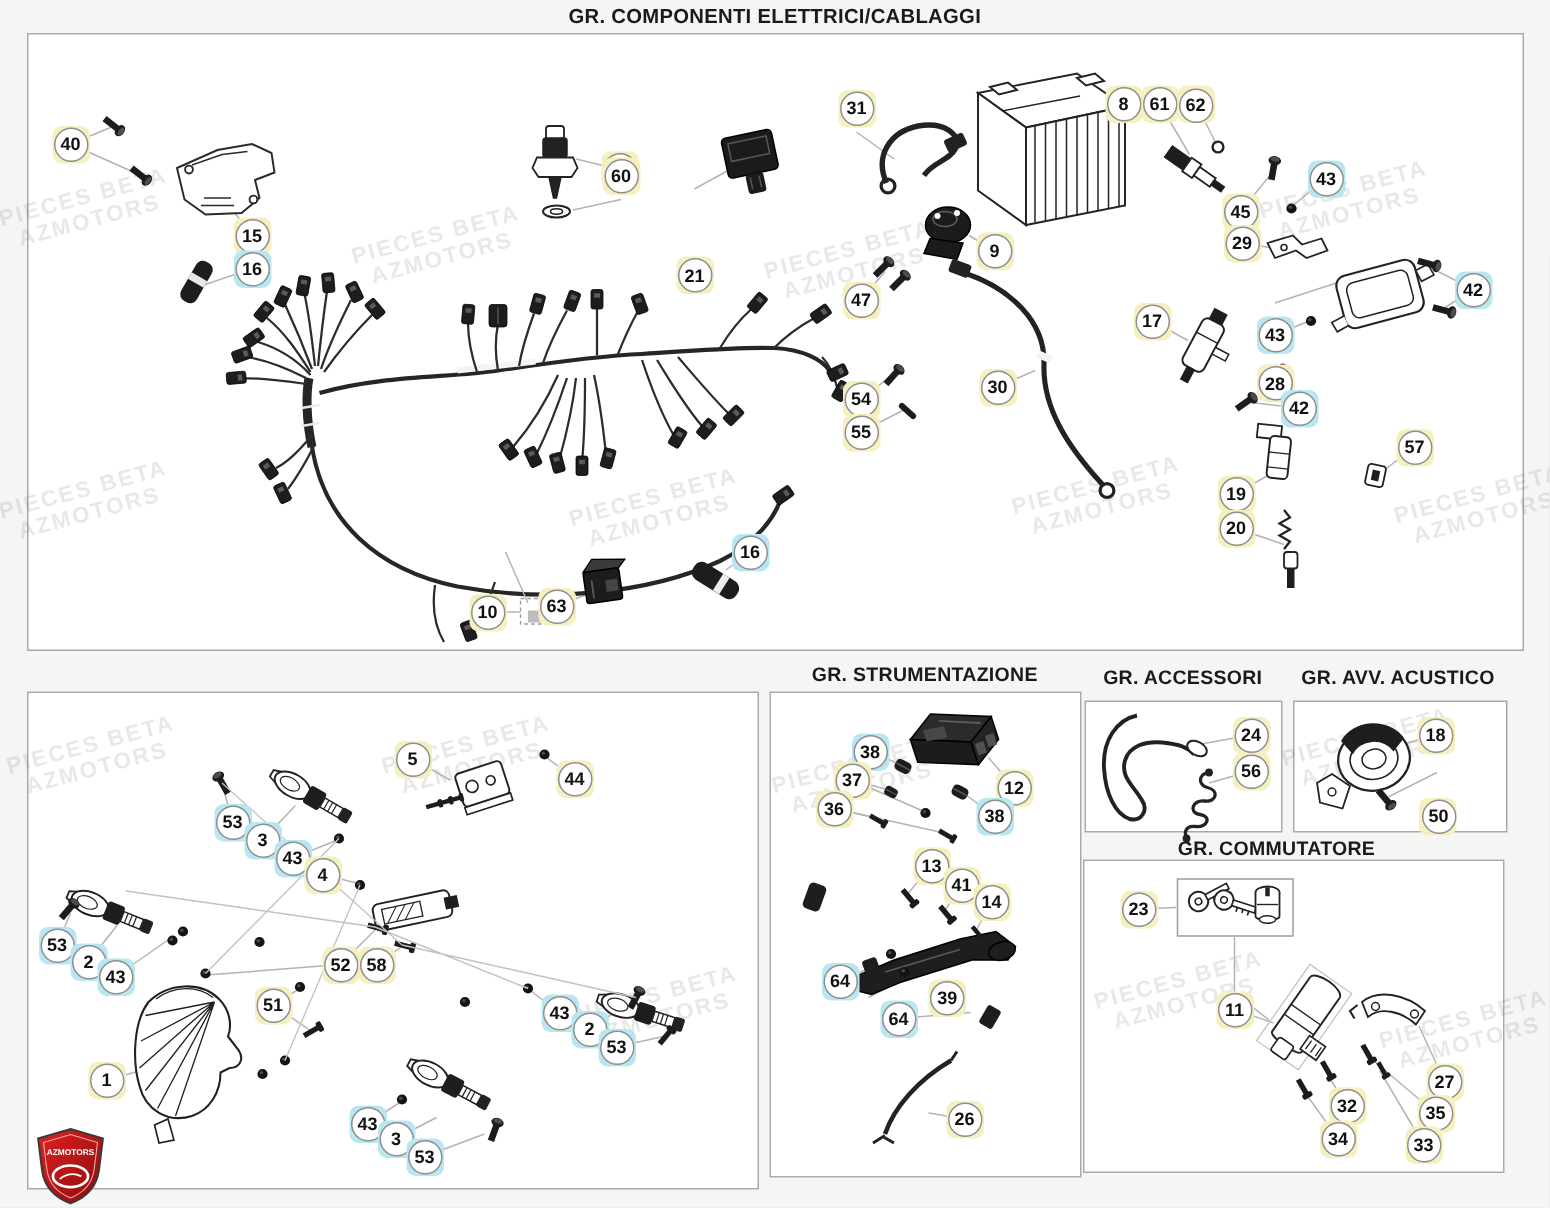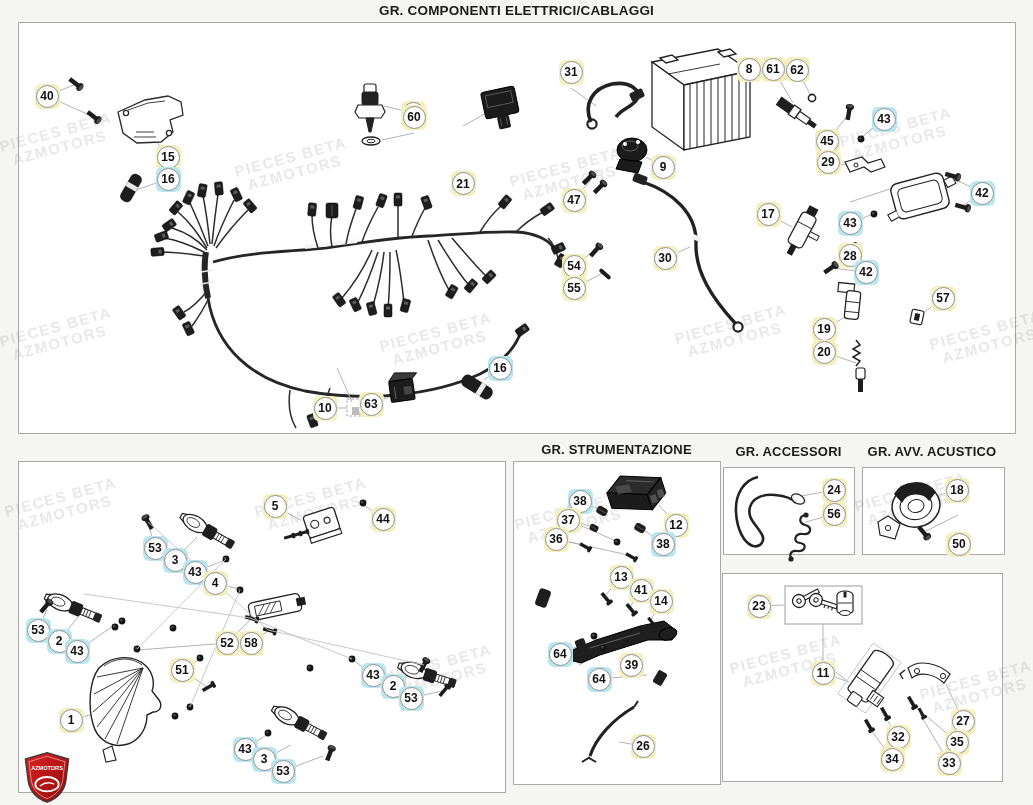--- a/index.html
+++ b/index.html
@@ -24,20 +24,21 @@
 </style>
 </head>
 <body>
 
 <div id="canvas">
 
   <div class="sec-title" id="main-title" style="left:18px;top:3px;width:997px;">GR. COMPONENTI ELETTRICI/CABLAGGI</div>
   <div class="sec-title" style="left:513px;top:442px;width:207px;">GR. STRUMENTAZIONE</div>
   <div class="sec-title" style="left:723px;top:444px;width:131px;">GR. ACCESSORI</div>
   <div class="sec-title" style="left:858px;top:444px;width:148px;">GR. AVV. ACUSTICO</div>
+  <div class="sec-title" style="left:722px;top:558px;width:258px;">GR. COMMUTATORE</div>
 
   <div class="panel" style="left:18px;top:22px;width:996px;height:410px;"></div>
   <div class="panel" style="left:18px;top:461px;width:486px;height:330px;"></div>
   <div class="panel" style="left:513px;top:461px;width:206px;height:322px;"></div>
   <div class="panel" style="left:723px;top:467px;width:130px;height:86px;"></div>
   <div class="panel" style="left:862px;top:467px;width:141px;height:86px;"></div>
   <div class="panel" style="left:722px;top:573px;width:279px;height:207px;"></div>
 
   <div id="wm-layer">
       <div class="wm" style="left: 0px; top: 124px;">

